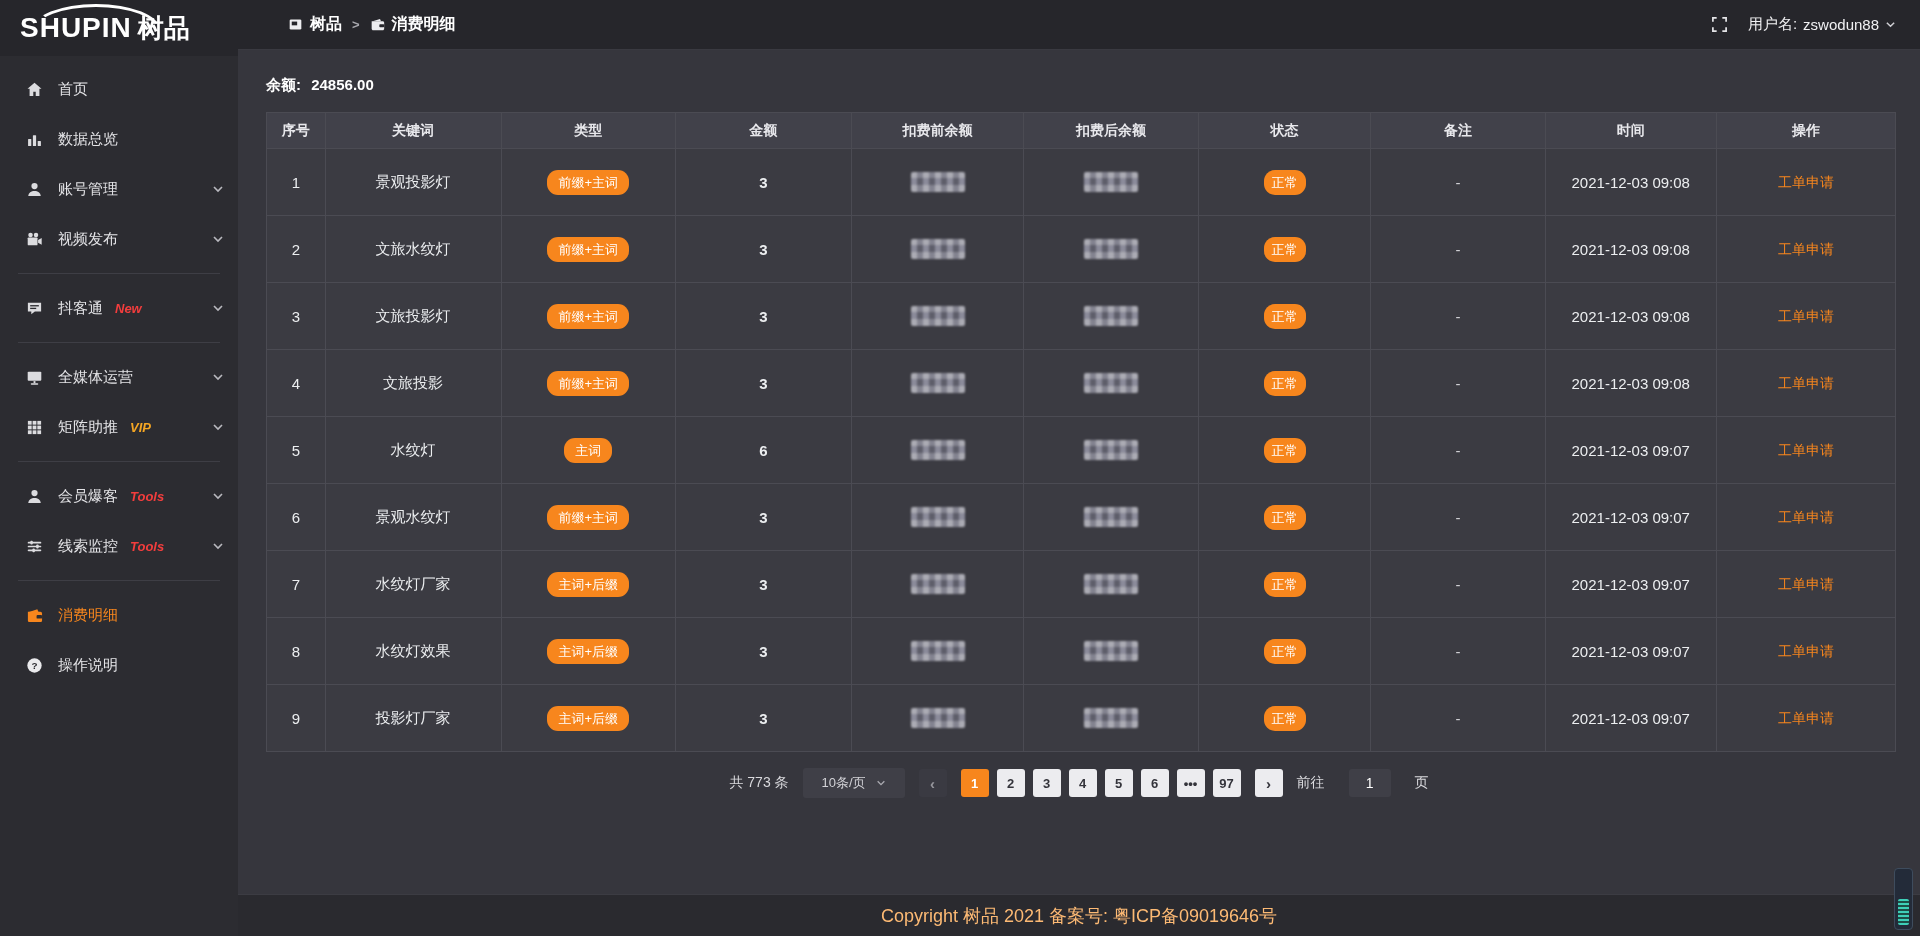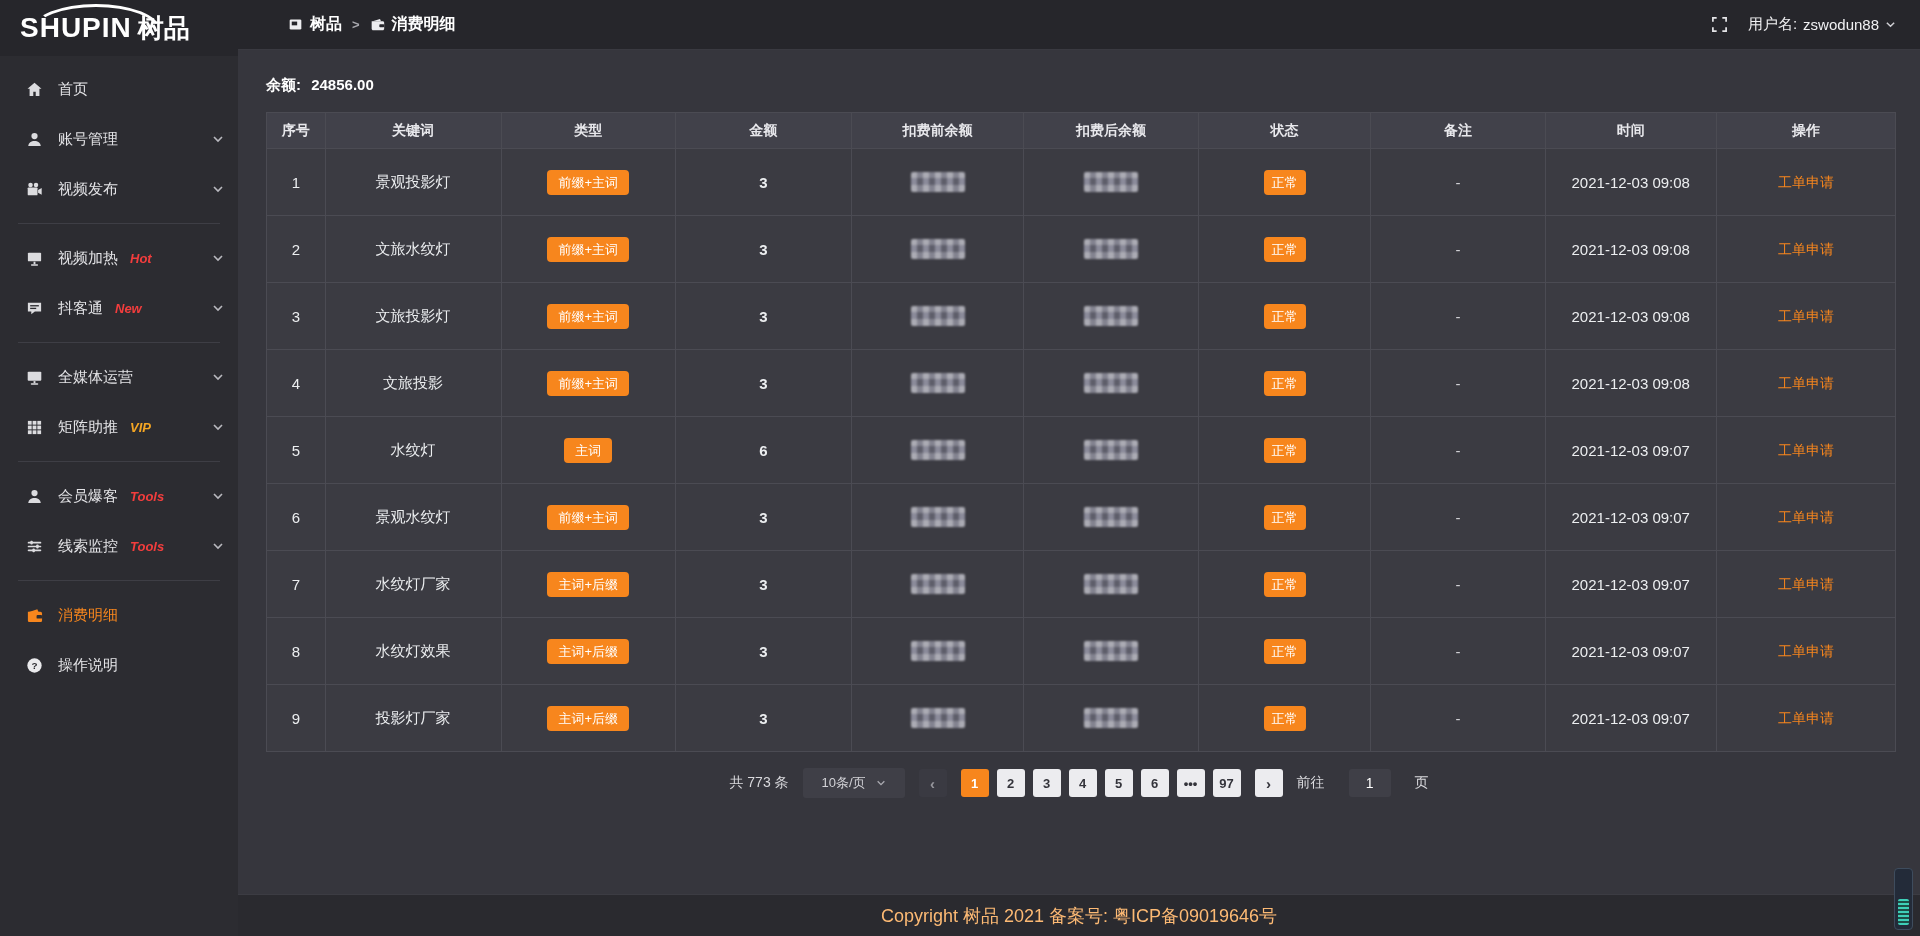--- a/index.html
+++ b/index.html
@@ -83,21 +83,21 @@
   table{width:100%;border-collapse:collapse;table-layout:fixed;background:var(--bg-row);}
   th,td{
     border:1px solid var(--border);text-align:center;vertical-align:middle;
     font-size:15px;color:#eceef0;overflow:hidden;white-space:nowrap;
   }
   thead th{height:36px;background:var(--bg-thead);font-weight:bold;font-size:14px;color:#e8e8ec;}
   tbody td{height:67px;}
   td.bold{font-weight:bold;}
   td.dim{color:#cfcfd4;}
   .type-badge,.status-badge{
-    display:inline-block;background:var(--accent);color:#fff;border-radius:4px;
+    display:inline-block;background:var(--accent);color:#fff;border-radius:11px;
     font-size:13px;padding:6px 11px;line-height:1;
   }
   .status-badge{padding:6px 8px;}
   .mosaic{
     width:54px;height:20px;margin:0 auto;border-radius:2px;
     filter:blur(1.3px);opacity:.8;
     background:
       repeating-linear-gradient(90deg, rgba(195,195,202,.85) 0 6px, rgba(118,118,127,.85) 6px 12px),
       repeating-linear-gradient(0deg, #9c9ca4 0 7px, #6e6e76 7px 14px);
     background-blend-mode:overlay;
@@ -164,20 +164,30 @@
         <span class="mi-icon">
           <svg viewBox="0 0 18 18">
             <path d="M9 1.8l7.4 6.4h-2.2v7.6h-3.9v-4.4H7.7v4.4H3.8V8.2H1.6z"></path>
           </svg>
         </span>
         <span class="mi-label">首页</span>
       </div>
       <div class="menu-item">
         <span class="mi-icon">
           <svg viewBox="0 0 18 18">
+            <rect x="2.2" y="8.5" width="3.4" height="7.5" rx="0.6"></rect>
+            <rect x="7.3" y="4.5" width="3.4" height="11.5" rx="0.6"></rect>
+            <rect x="12.4" y="10.5" width="3.4" height="5.5" rx="0.6"></rect>
+          </svg>
+        </span>
+        <span class="mi-label">数据总览</span>
+      </div>
+      <div class="menu-item">
+        <span class="mi-icon">
+          <svg viewBox="0 0 18 18">
             <circle cx="9" cy="5.4" r="3.3"></circle>
             <path d="M2.4 16c.3-3.4 3.1-5.3 6.6-5.3s6.3 1.9 6.6 5.3z"></path>
           </svg>
         </span>
         <span class="mi-label">账号管理</span>
         <span class="mi-chevron">
           <svg viewBox="0 0 12 12">
             <path d="M2 4l4 4 4-4" fill="none" stroke="currentColor" stroke-width="1.6"></path>
           </svg>
         </span>
@@ -192,36 +202,20 @@
           </svg>
         </span>
         <span class="mi-label">视频发布</span>
         <span class="mi-chevron">
           <svg viewBox="0 0 12 12">
             <path d="M2 4l4 4 4-4" fill="none" stroke="currentColor" stroke-width="1.6"></path>
           </svg>
         </span>
       </div>
       <div class="menu-divider"></div>
-      <div class="menu-item">
-        <span class="mi-icon">
-          <svg viewBox="0 0 18 18">
-            <rect x="2" y="2.8" width="14" height="9.2" rx="1"></rect>
-            <rect x="8" y="12.4" width="2" height="2.6"></rect>
-            <rect x="5.2" y="15" width="7.6" height="1.6" rx="0.8"></rect>
-          </svg>
-        </span>
-        <span class="mi-label">视频加热</span>
-        <span class="mi-tag" style="color: rgb(242, 61, 61);">Hot</span>
-        <span class="mi-chevron">
-          <svg viewBox="0 0 12 12">
-            <path d="M2 4l4 4 4-4" fill="none" stroke="currentColor" stroke-width="1.6"></path>
-          </svg>
-        </span>
-      </div>
       <div class="menu-item">
         <span class="mi-icon">
           <svg viewBox="0 0 18 18">
             <path d="M2 2.8h14v9.4H9.4l-3.8 3v-3H2z"></path>
             <rect x="4.4" y="5.4" width="9.2" height="1.4" fill="#2c2c31"></rect>
             <rect x="4.4" y="8.2" width="6.4" height="1.4" fill="#2c2c31"></rect>
           </svg>
         </span>
         <span class="mi-label">抖客通</span>
         <span class="mi-tag" style="color: rgb(242, 61, 61);">New</span>

